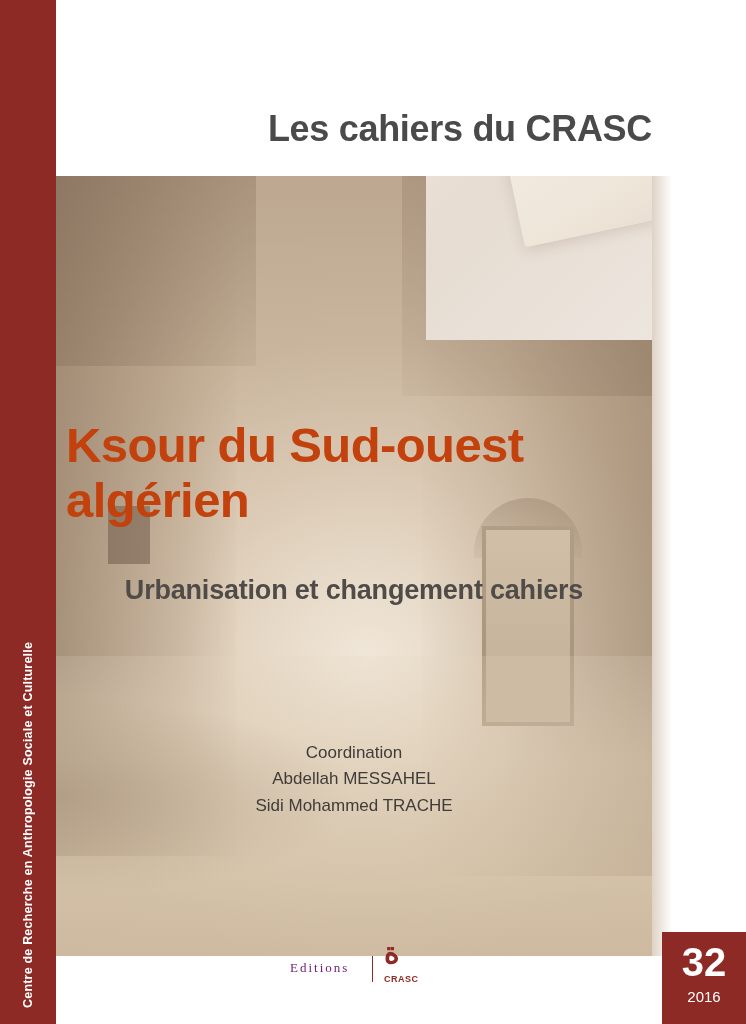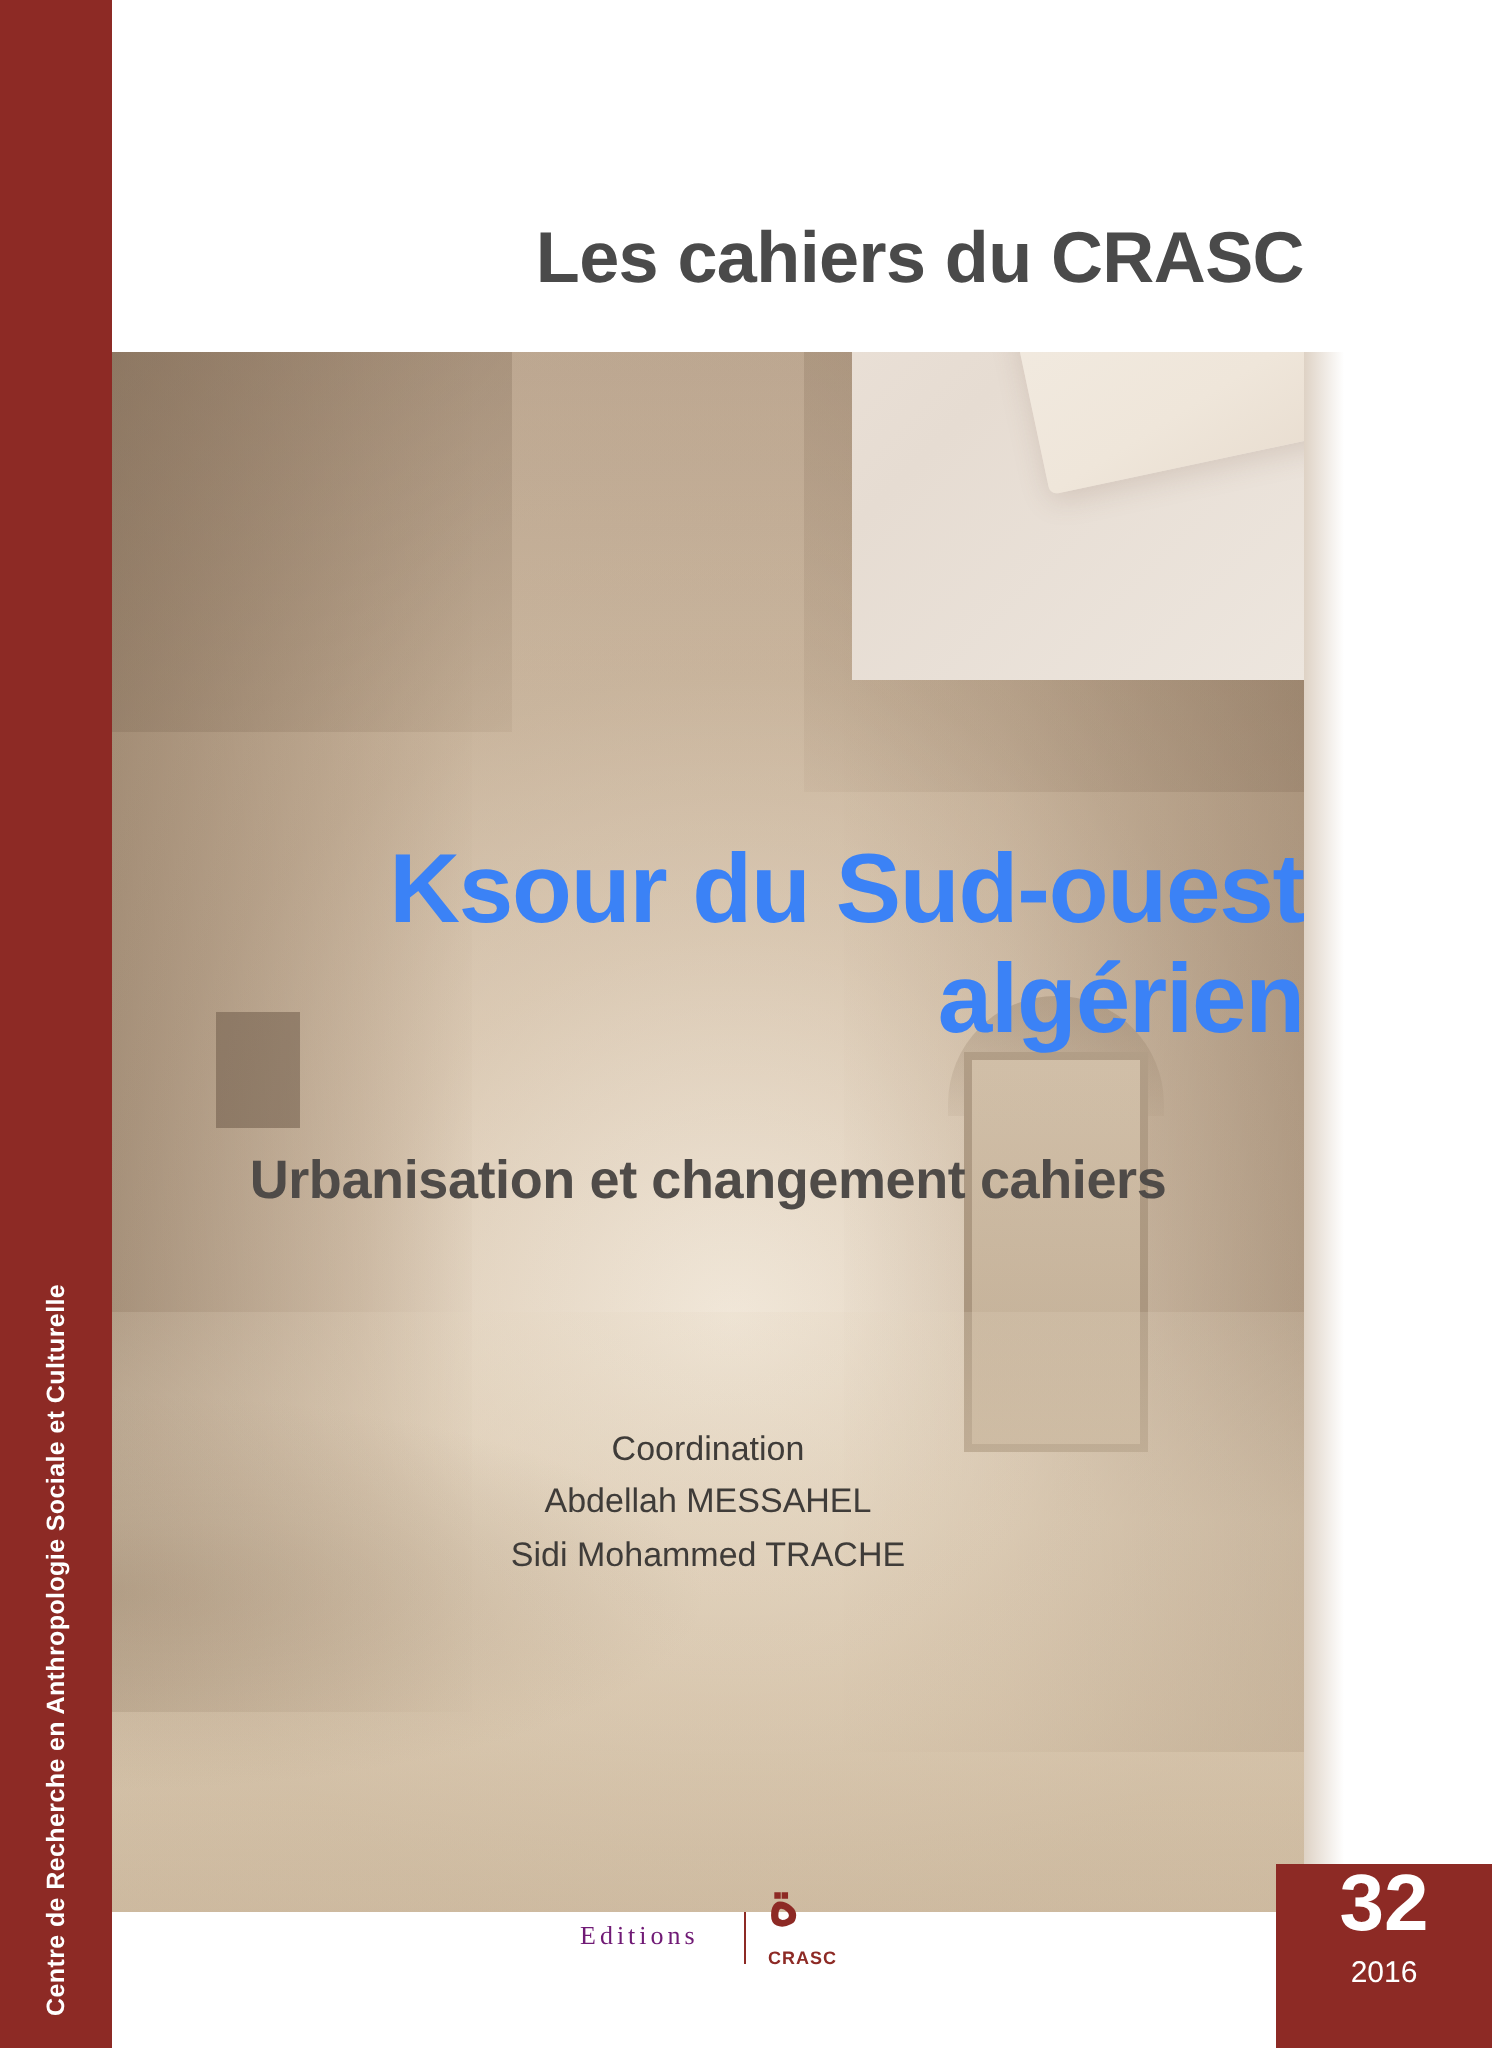--- a/index.html
+++ b/index.html
@@ -257,24 +257,24 @@
     font-weight: bold;
     color: #4a4a4a;
     letter-spacing: -0.3px;
   }
 
   .main-title {
     position: absolute;
     left: 66px;
     top: 418px;
     width: 586px;
-    text-align: right;
+    text-align: left;
     font-size: 49px;
     font-weight: bold;
-    color: #3b82f6;
+    color: #c2410c;
     line-height: 1.12;
     letter-spacing: -0.6px;
   }
 
   .subtitle {
     position: absolute;
     left: 56px;
     top: 575px;
     width: 596px;
     text-align: center;
@@ -287,21 +287,21 @@
   .coordination {
     position: absolute;
     left: 56px;
     top: 712px;
     width: 596px;
     text-align: center;
     color: #3f3c39;
     font-size: 17px;
     line-height: 1.55;
   }
-  .coordination .label { display: block; }
+  .coordination .label { display: block; margin-top: 28px; }
   .coordination .name { display: block; }
 
   
   .editions {
     position: absolute;
     left: 290px;
     top: 960px;
     font-size: 13px;
     letter-spacing: 2px;
     color: #701a75;
@@ -340,26 +340,27 @@
     font-size: 9px;
     font-weight: bold;
     letter-spacing: 0.5px;
   }
 
   
   .issue-badge {
     position: absolute;
     right: 0;
     bottom: 0;
-    width: 108px;
+    width: 84px;
     height: 92px;
     background: #8d2a25;
     color: #ffffff;
     text-align: center;
     box-sizing: border-box;
+    padding-top: 10px;
   }
   .issue-number {
     font-size: 40px;
     font-weight: bold;
     line-height: 1;
   }
   .issue-year {
     font-size: 15px;
     margin-top: 6px;
   }

